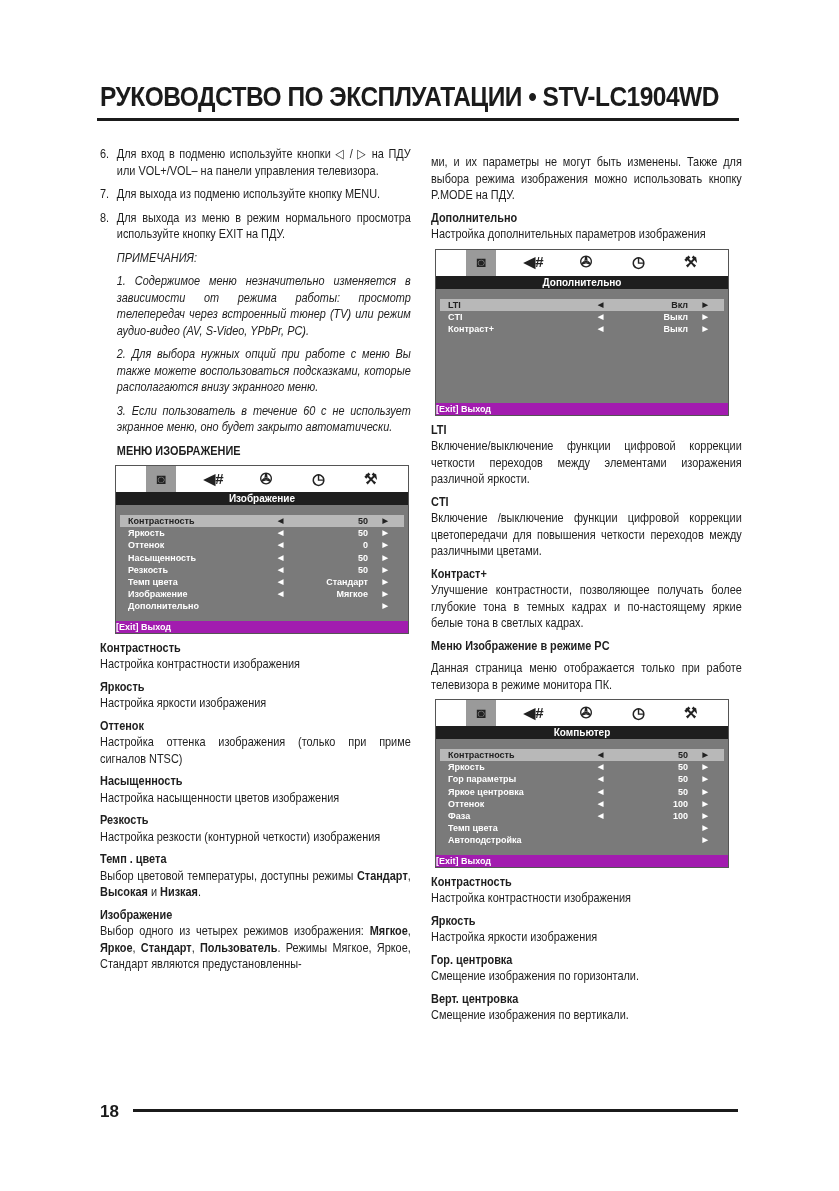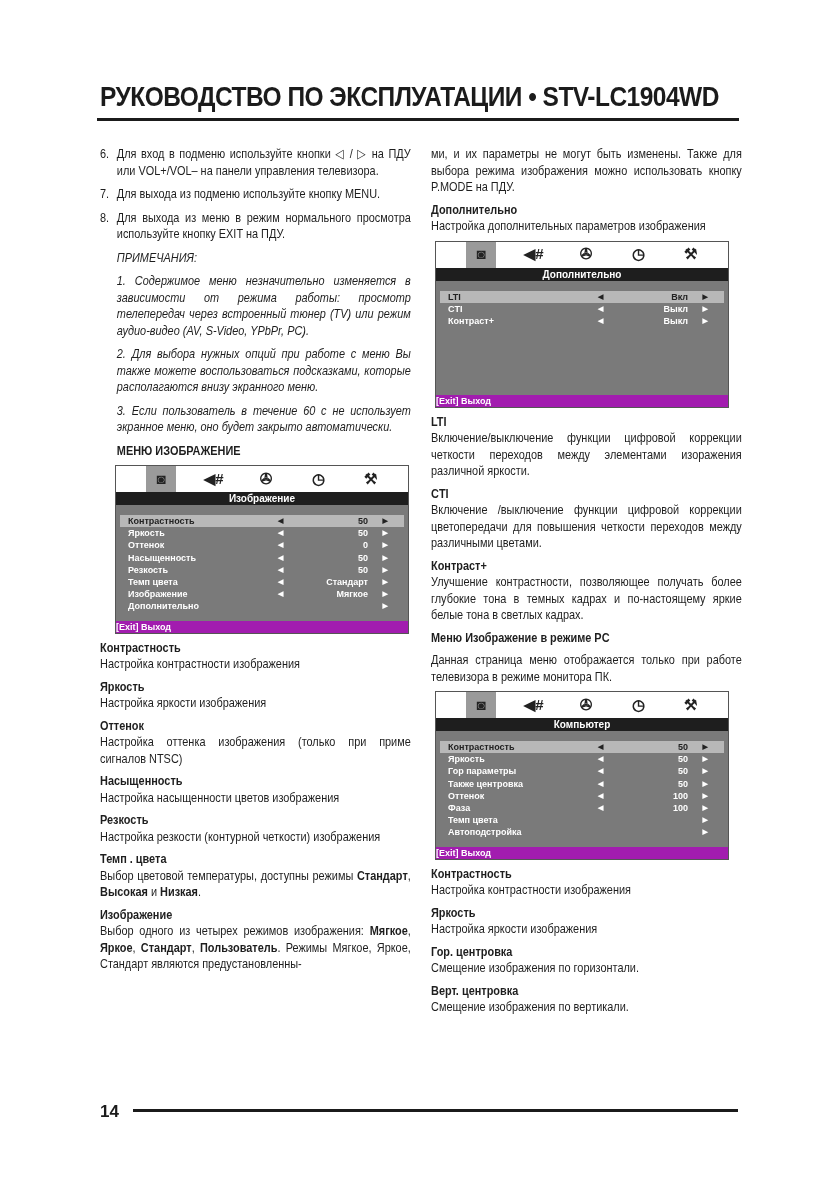--- a/index.html
+++ b/index.html
@@ -1,21 +1,21 @@
 <!DOCTYPE html>
 <html><head>
 <meta charset="utf-8">
 <style>
   html,body{margin:0;padding:0;background:#fff;}
   body{width:839px;height:1191px;position:relative;overflow:hidden;font-family:"Liberation Sans Narrow","Liberation Sans",sans-serif;color:#1e1e1e;}
   .title{position:absolute;left:100px;top:80px;font-family:"Liberation Sans",sans-serif;font-weight:bold;font-size:28.5px;letter-spacing:-0.6px;transform:scaleX(0.86);transform-origin:left top;white-space:nowrap;color:#1b1b1b;}
   .title-rule{position:absolute;left:97px;top:118px;width:642px;height:3px;background:#1b1b1b;}
   .col{position:absolute;top:146px;width:310px;font-size:13px;line-height:16.5px;}
   .col.left{left:100px;}
-  .col.right{left:431px;}
+  .col.right{left:431px;margin-top:8px;}
   .n{transform:scaleX(0.84);transform-origin:left top;width:370px;}
   p{margin:0;}
   .item{display:flex;margin-bottom:7px;}
   .item .num{width:20px;flex:none;}
   .item .txt{flex:1;text-align:justify;}
   .note{font-style:italic;margin:0 0 7px 20px;text-align:justify;}
   .sec{font-weight:bold;margin-top:0;}
   .desc{text-align:justify;margin-bottom:6px;}
   b{font-weight:bold;}
   
@@ -212,21 +212,21 @@
           <span class="val">50</span>
           <span class="ra">▶</span>
         </div>
         <div class="row">
           <span class="lbl">Гор  параметры</span>
           <span class="la">◀</span>
           <span class="val">50</span>
           <span class="ra">▶</span>
         </div>
         <div class="row">
-          <span class="lbl">Также  центровка</span>
+          <span class="lbl">Яркое  центровка</span>
           <span class="la">◀</span>
           <span class="val">50</span>
           <span class="ra">▶</span>
         </div>
         <div class="row">
           <span class="lbl">Оттенок</span>
           <span class="la">◀</span>
           <span class="val">100</span>
           <span class="ra">▶</span>
         </div>
@@ -256,14 +256,14 @@
   <p class="desc">Настройка контрастности изображения</p>
   <p class="sec">Яркость</p>
   <p class="desc">Настройка яркости изображения</p>
   <p class="sec">Гор. центровка</p>
   <p class="desc">Смещение изображения по горизонтали.</p>
   <p class="sec">Верт. центровка</p>
   <p class="desc">Смещение изображения по вертикали.</p>
  </div>
 </div>
 
-<div class="page-num">14</div>
+<div class="page-num">18</div>
 <div class="foot-rule"></div>
 
 </body></html>

